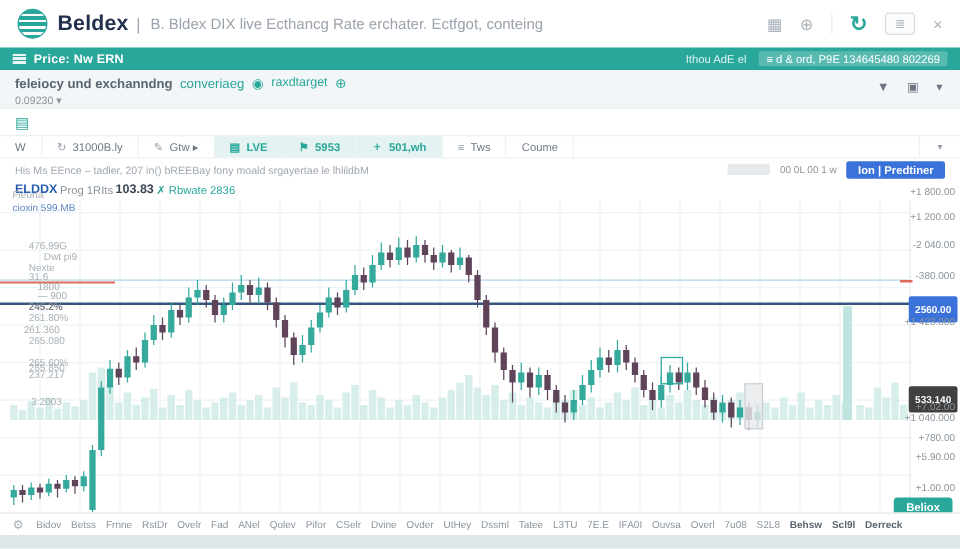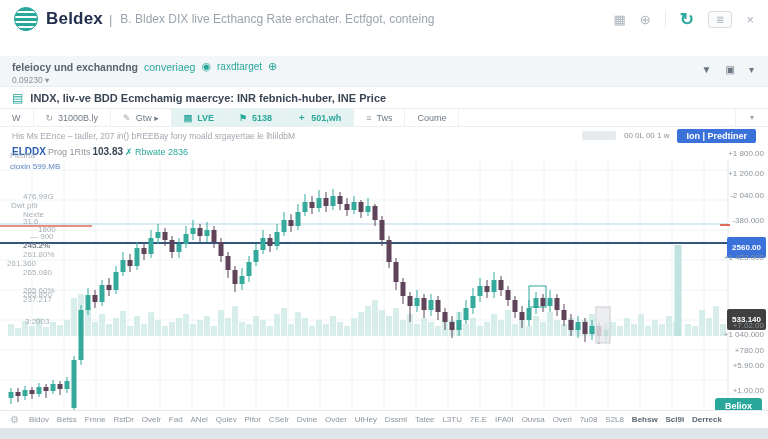--- a/index.html
+++ b/index.html
@@ -120,61 +120,68 @@
     <div class="r1-right">
       <span class="hdr-ic">▦</span>
       <span class="hdr-ic">⊕</span>
       <span class="hdr-div"></span>
       <span class="hdr-ic teal">↻</span>
       <span class="hdr-pill">≣</span>
       <span class="hdr-ic">×</span>
     </div>
   </div>
 
+  <div class="r2">
+    <span class="r2-ic"></span>
+    <span class="r2-title">Price: Nw ERN</span>
+    <div class="r2-right">
+      <span class="r2-user">Ithou AdE el</span>
+      <span class="r2-badge">≡ d &amp; ord, P9E 134645480 802269</span>
+    </div>
+  </div>
 
   <div class="r3">
     <div class="r3-line1">
       <span class="r3-dark">feleiocy und exchanndng</span>
       <span class="r3-teal">converiaeg</span>
       <span class="r3-ic">◉</span>
       <span class="r3-link">raxdtarget</span>
       <span class="r3-ic">⊕</span>
     </div>
     <div class="r3-line2">0.09230  ▾</div>
     <div class="r3-right">
       <span class="r3-rt-ic">▼</span>
       <span class="r3-rt-ic">▣</span>
       <span class="r3-rt-ic">▾</span>
     </div>
   </div>
 
   <div class="r4">
     <span class="r4-ic">▤</span>
-    <span class="r4-title">INDX, liv-ve BDD Ecmchamig maercye: INR febnich-huber, INE Price</span>
   </div>
 
   <div class="r5" id="toolbar">
     <div class="tb-cell">
         <span>W</span>
       </div>
       <div class="tb-cell">
         <span class="tb-ic">↻</span>
         <span>31000B.ly</span>
       </div>
       <div class="tb-cell">
         <span class="tb-ic">✎</span>
         <span>Gtw  ▸</span>
       </div>
       <div class="tb-cell active">
         <span class="tb-ic">▤</span>
         <span>LVE</span>
       </div>
       <div class="tb-cell active">
         <span class="tb-ic">⚑</span>
-        <span>5138</span>
+        <span>5953</span>
       </div>
       <div class="tb-cell active">
         <span class="tb-ic">＋</span>
         <span>501,wh</span>
       </div>
       <div class="tb-cell">
         <span class="tb-ic">≡</span>
         <span>Tws</span>
       </div>
       <div class="tb-cell">
@@ -513,28 +520,28 @@
       <line x1="606" y1="324" x2="606" y2="342" stroke="#35a99c" stroke-width="1"></line>
       <rect x="603.5" y="330" width="5" height="6" fill="#35a99c"></rect>
       <rect x="529" y="286" width="17" height="21" fill="none" stroke="#2aa79b" stroke-width="1" fill-opacity="0"></rect>
       <rect x="596" y="307" width="14" height="36" fill="#e8eaec" stroke="#c9ced3" stroke-width="1" fill-opacity="0.8"></rect>
     </svg>
 
   <div id="chart-overlays">
       <div class="ov-label" style="left:10px; top:151px;">Fleurta</div>
       <div class="ov-label blue" style="left:10px; top:162px;">cioxin 599.MB</div>
       <div class="ov-label" style="left:23px; top:192px;">476.99G</div>
-      <div class="ov-label" style="left:11px; top:201px;">Dwt pi9</div>
+      <div class="ov-label" style="left:35px; top:201px;">Dwt pi9</div>
       <div class="ov-label" style="left:23px; top:210px;">Nexte</div>
       <div class="ov-label" style="left:23px; top:217px;">31.6</div>
-      <div class="ov-label" style="left:38px; top:225px;">1800</div>
+      <div class="ov-label" style="left:30px; top:225px;">1800</div>
       <div class="ov-label" style="left:30px; top:232px;">— 900</div>
       <div class="ov-label bold" style="left:23px; top:241px;">245.2%</div>
       <div class="ov-label" style="left:23px; top:250px;">261.80%</div>
-      <div class="ov-label" style="left:7px; top:259px;">261.360</div>
+      <div class="ov-label" style="left:19px; top:259px;">261.360</div>
       <div class="ov-label" style="left:23px; top:268px;">265.080</div>
       <div class="ov-label" style="left:23px; top:290px;">265.850</div>
       <div class="ov-label" style="left:23px; top:286px;">265.60%</div>
       <div class="ov-label" style="left:23px; top:295px;">237.217</div>
       <div class="ov-label" style="left:25px; top:317px;">3:2003</div>
       <div class="ax-label" style="top:149px; width:60px;">+1 800.00</div>
       <div class="ax-label" style="top:169px; width:60px;">+1 200.00</div>
       <div class="ax-label" style="top:191px; width:60px;">-2 040.00</div>
       <div class="ax-label" style="top:216px; width:60px;">-380.000</div>
       <div class="ax-red-tick" style="top:224px;"></div>

